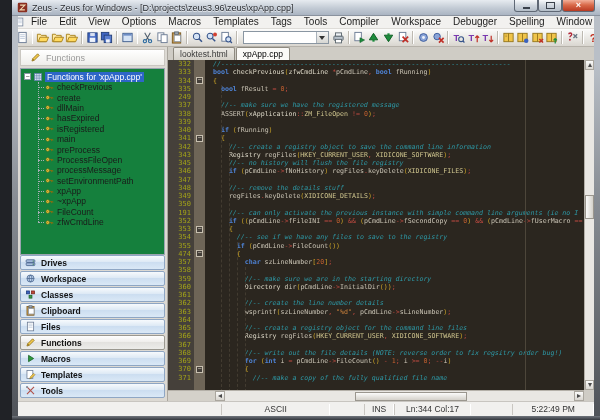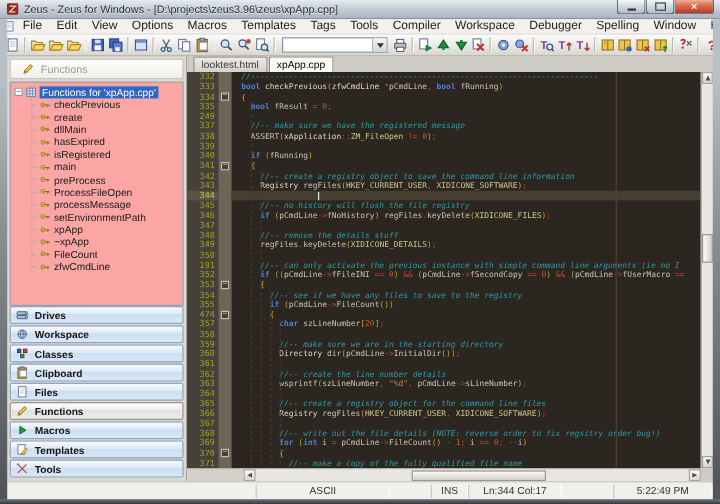--- a/index.html
+++ b/index.html
@@ -1,18 +1,18 @@
 <!DOCTYPE html>
 <html><head>
 <meta charset="utf-8">
 <style>
   html,body{margin:0;padding:0;background:#202226;}
   body{width:600px;height:420px;position:relative;overflow:hidden;
        font-family:"Liberation Sans",sans-serif;-webkit-font-smoothing:antialiased;}
-  .win{position:absolute;inset:0;background:#d6d2cb;}
+  .win{position:absolute;inset:0;background:#d6d2cb;margin-left:12px;}
   
   .titlebar{position:absolute;left:0;top:0;right:0;height:16px;
     background:linear-gradient(#e7ebf0,#c2cad4 55%,#aab4c2);
     display:flex;align-items:center;padding-left:5px;border-bottom:1px solid #8a929e;box-sizing:border-box;}
   .title-text{font-size:9px;color:#2c2f34;margin-left:4px;text-shadow:0 1px 0 rgba(255,255,255,.7);
     white-space:nowrap;overflow:hidden;}
   .winbtns{position:absolute;right:5px;top:0;display:flex;}
   .wbtn{height:12px;border:1px solid #5f6875;border-top:none;box-sizing:border-box;
     display:flex;align-items:center;justify-content:center;border-radius:0 0 3px 3px;}
   .wbtn.min,.wbtn.max{width:24px;background:linear-gradient(#f7f9fb,#cfd6de 50%,#b4bec9);}
@@ -43,21 +43,21 @@
   .tcombo .carrow{width:11px;background:linear-gradient(#f6f6f6,#d6d6d2);border-left:1px solid #aab2ba;
     display:flex;align-items:center;justify-content:center;}
   .tri-down{width:0;height:0;border-left:3px solid transparent;border-right:3px solid transparent;border-top:4px solid #333;}
   
   .content{position:absolute;left:6px;right:6px;top:47px;bottom:19px;}
   .sidebar{position:absolute;left:0;top:0;bottom:0;width:150px;background:#dcd9d3;
     border-right:1px solid #aaa69e;box-sizing:border-box;padding:2px;}
   .side-header{height:17px;background:linear-gradient(#ffffff,#efeeea);border:1px solid #cac7c1;
     display:flex;align-items:center;padding-left:4px;box-sizing:border-box;margin-bottom:2px;}
   .side-header span{font-size:9px;color:#9a9a9a;margin-left:5px;}
-  .tree{height:187px;background:#fca5a5;border:1px solid #9aa4b0;box-sizing:border-box;
+  .tree{height:187px;background:#15803d;border:1px solid #9aa4b0;box-sizing:border-box;
     overflow:hidden;font-size:8.5px;position:relative;padding-top:2px;}
   .tree-root{display:flex;align-items:center;height:11px;padding-left:3px;}
   .expander{width:7px;height:7px;border:1px solid #8a96a4;background:#fff;font-size:7px;line-height:5px;
     text-align:center;color:#444;box-sizing:border-box;margin-right:2px;}
   .root-label{background:#2e66c8;color:#fff;padding:0 2px;margin-left:2px;white-space:nowrap;}
   .tree-items{position:relative;margin-left:8px;}
   .tree-items:before{content:"";position:absolute;left:9px;top:0;bottom:5px;border-left:1px dotted #a8aeb6;}
   .tree-item{display:flex;align-items:center;height:10.4px;padding-left:16px;position:relative;}
   .tree-item:before{content:"";position:absolute;left:9px;top:5px;width:6px;border-top:1px dotted #a8aeb6;}
   .tree-item span.lbl{margin-left:3px;color:#1a1a1a;white-space:nowrap;}
@@ -703,25 +703,20 @@
             <div class="code-row">
               <div class="gut">342</div>
               <div class="fold"></div>
               <div class="codecell"><span class="tk-c">    //-- create a registry object to save the command line information</span></div>
             </div>
             <div class="code-row">
               <div class="gut">343</div>
               <div class="fold"></div>
               <div class="codecell"><span class="tk-m">    Registry</span><span class="tk-i"> regFiles</span><span class="tk-p">(</span><span class="tk-C">HKEY_CURRENT_USER</span><span class="tk-o">,</span><span class="tk-C"> XIDICONE_SOFTWARE</span><span class="tk-p">)</span><span class="tk-o">;</span></div>
             </div>
-            <div class="code-row hl">
-              <div class="gut">344</div>
-              <div class="fold"></div>
-              <div class="codecell"><div class="caret" style="left: 71.6px;"></div></div>
-            </div>
             <div class="code-row">
               <div class="gut">345</div>
               <div class="fold"></div>
               <div class="codecell"><span class="tk-c">    //-- no history will flush the file registry</span></div>
             </div>
             <div class="code-row">
               <div class="gut">346</div>
               <div class="fold"></div>
               <div class="codecell"><span class="tk-k">    if</span><span class="tk-p"> (</span><span class="tk-i">pCmdLine</span><span class="tk-o">-&gt;</span><span class="tk-i">fNoHistory</span><span class="tk-p">)</span><span class="tk-i"> regFiles</span><span class="tk-o">.</span><span class="tk-i">keyDelete</span><span class="tk-p">(</span><span class="tk-C">XIDICONE_FILES</span><span class="tk-p">)</span><span class="tk-o">;</span></div>
             </div>

